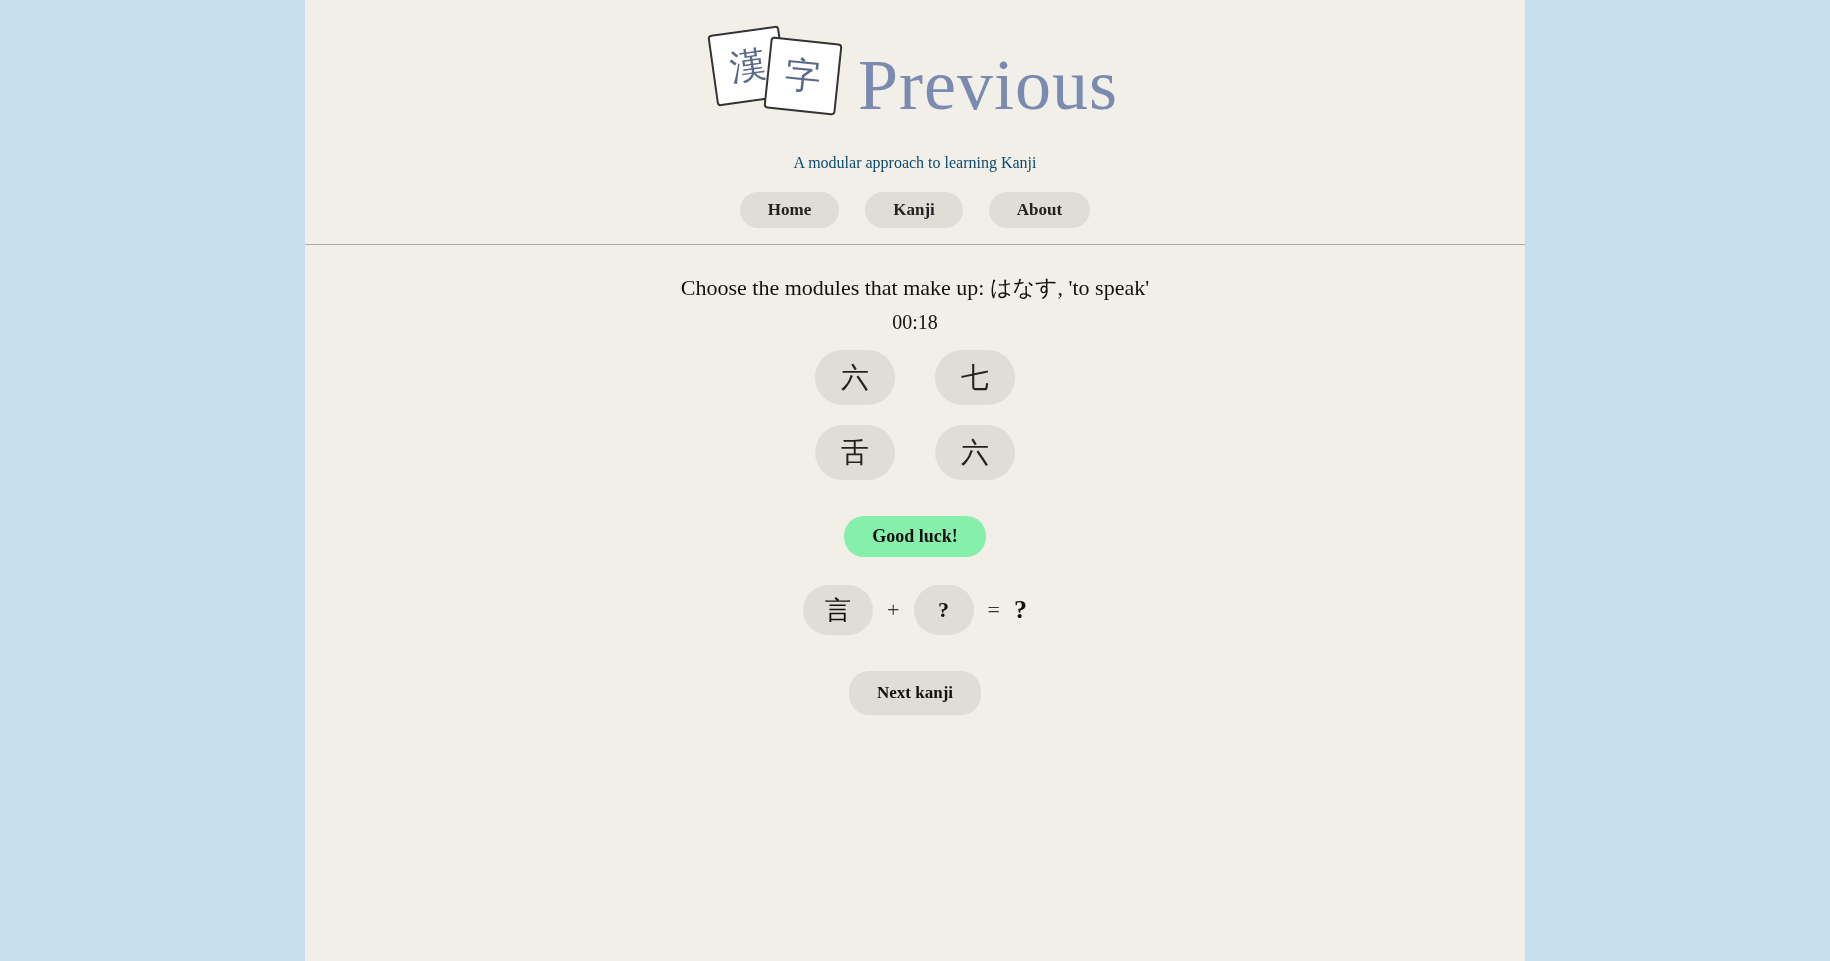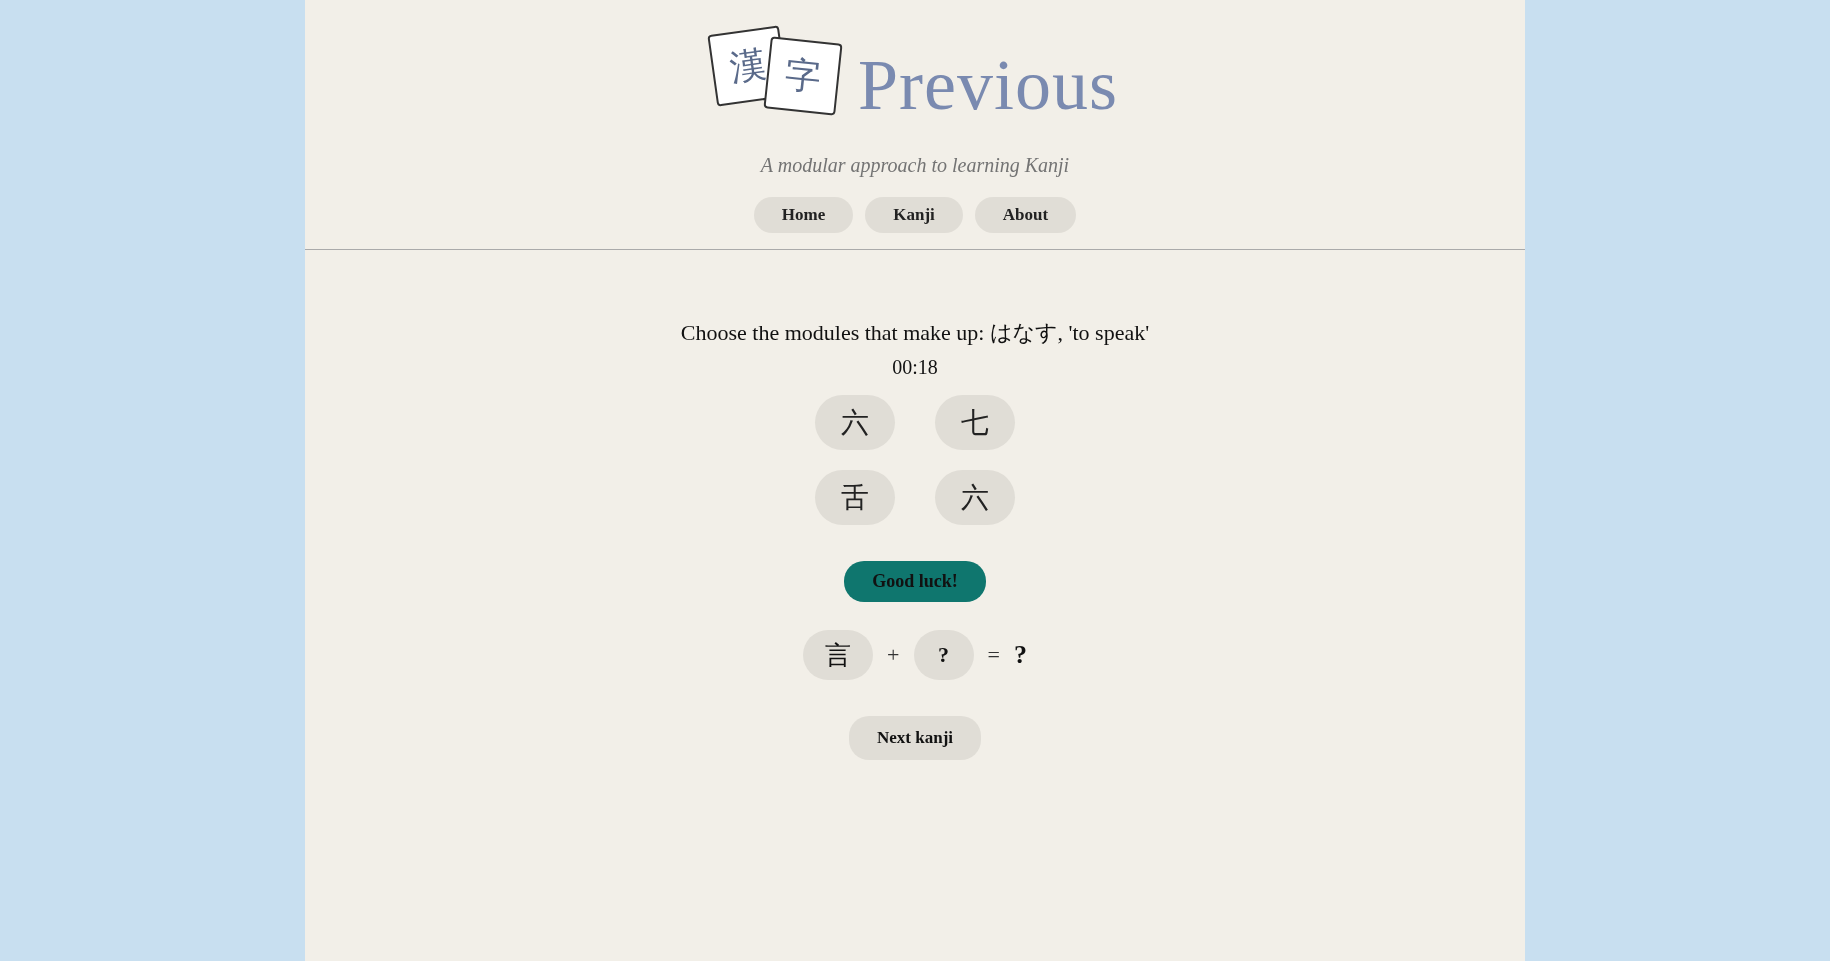--- a/index.html
+++ b/index.html
@@ -79,31 +79,30 @@
 
     .app-title {
       font-size: 72px;
       font-weight: normal;
       color: #7a8ab0;
       font-family: Georgia, serif;
       letter-spacing: 1px;
     }
 
     .subtitle {
-      font-size: 20px;
-      color: #737373;
+      font-size: 16px;
+      color: #0c4a6e;
       margin-bottom: 16px;
-      font-style: italic;
       text-align: center;
     }
 
     
     .nav-bar {
       display: flex;
-      gap: 12px;
+      gap: 26px;
       margin-bottom: 16px;
       margin-top: 4px;
     }
 
     .nav-button {
       background-color: #e0ddd6;
       border: none;
       border-radius: 20px;
       padding: 8px 28px;
       font-size: 17px;
@@ -127,21 +126,20 @@
       align-items: center;
       width: 100%;
       gap: 0;
     }
 
     .prompt-text {
       font-size: 22px;
       color: #111;
       margin-bottom: 8px;
       text-align: left;
-      margin-top: 40px;
     }
 
     .timer-text {
       font-size: 20px;
       color: #111;
       margin-bottom: 16px;
       text-align: center;
     }
 
     
@@ -168,21 +166,21 @@
       color: #222;
       cursor: pointer;
       display: flex;
       align-items: center;
       justify-content: center;
       font-family: serif;
     }
 
     
     .good-luck {
-      background-color: #0f766e;
+      background-color: #86efac;
       border: none;
       border-radius: 20px;
       padding: 10px 28px;
       font-size: 18px;
       font-weight: bold;
       color: #111;
       margin-bottom: 28px;
       font-family: Georgia, serif;
     }
 

